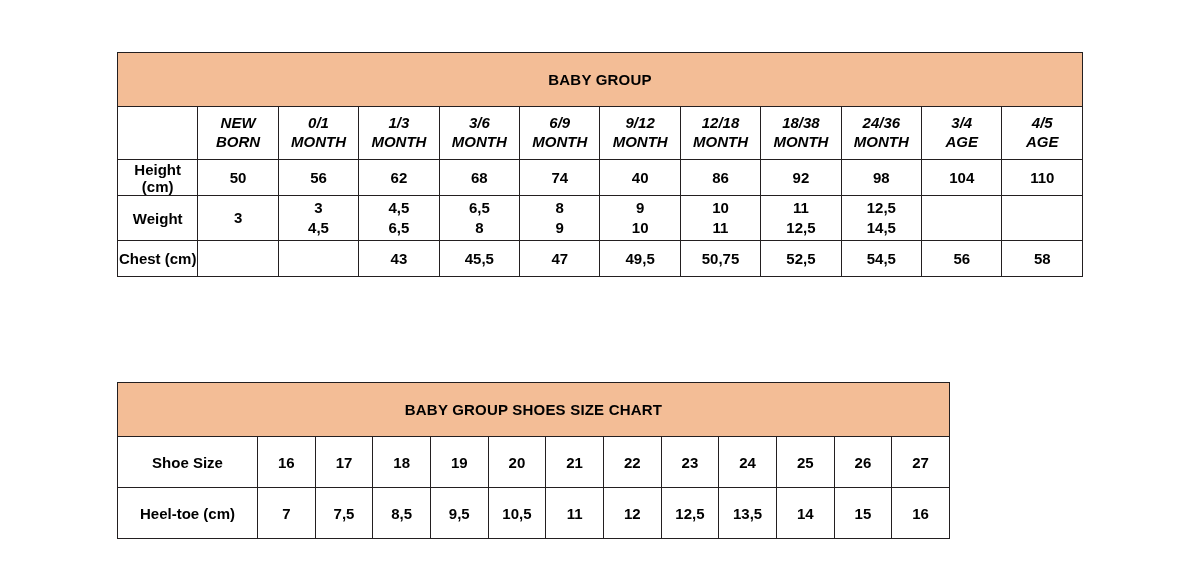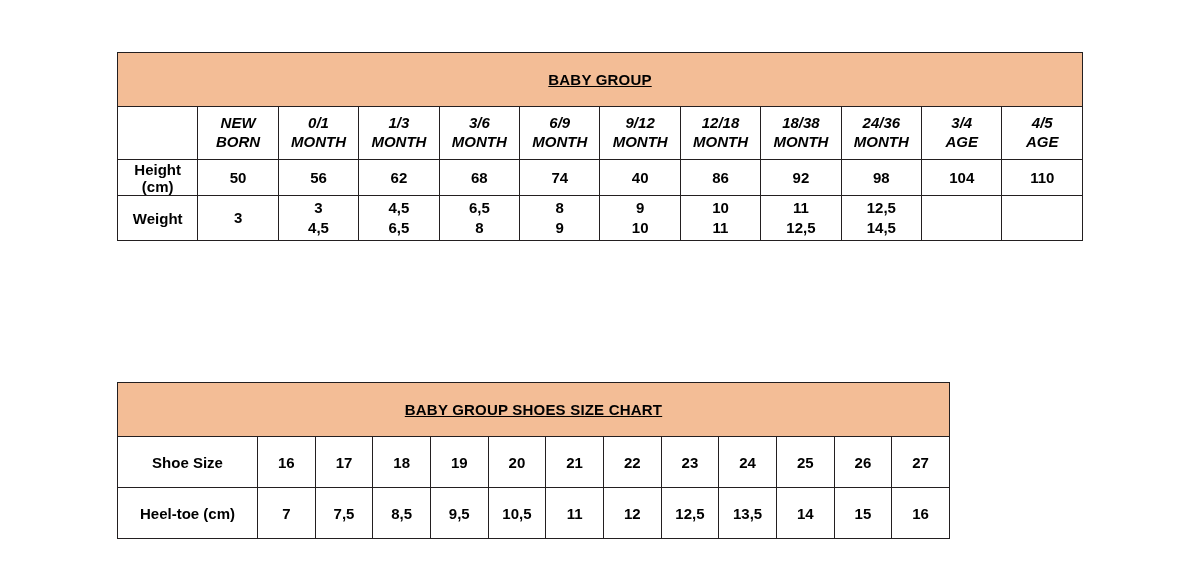--- a/index.html
+++ b/index.html
@@ -50,21 +50,20 @@
     padding: 0;
   }
 
   .title-cell {
     background: #f3bd96;
     height: 53px;
     font-size: 21px;
     letter-spacing: 0.2px;
     font-weight: bold;
     border: 1px solid #231f20;
-    text-decoration: underline;
   }
 
   .col-head {
     height: 52px;
     font-size: 15px;
     line-height: 1.25;
     font-weight: bold;
   }
   .row-label {
     text-align: left;
@@ -226,20 +225,34 @@
           <td class="data-cell two-line">
             <span></span>
             <span></span>
           </td>
           <td class="data-cell two-line">
             <span></span>
             <span></span>
           </td>
         </tr>
 
+        <tr class="row-h">
+          <td class="row-label">Chest (cm)</td>
+          <td class="data-cell"></td>
+          <td class="data-cell"></td>
+          <td class="data-cell">43</td>
+          <td class="data-cell">45,5</td>
+          <td class="data-cell">47</td>
+          <td class="data-cell">49,5</td>
+          <td class="data-cell">50,75</td>
+          <td class="data-cell">52,5</td>
+          <td class="data-cell">54,5</td>
+          <td class="data-cell">56</td>
+          <td class="data-cell">58</td>
+        </tr>
 
 
       </tbody>
     </table>
   </div>
 
   <div class="table-wrap" id="shoes-table-wrap">
     <table class="size-table">
       <colgroup>
         <col style="width:140px">

